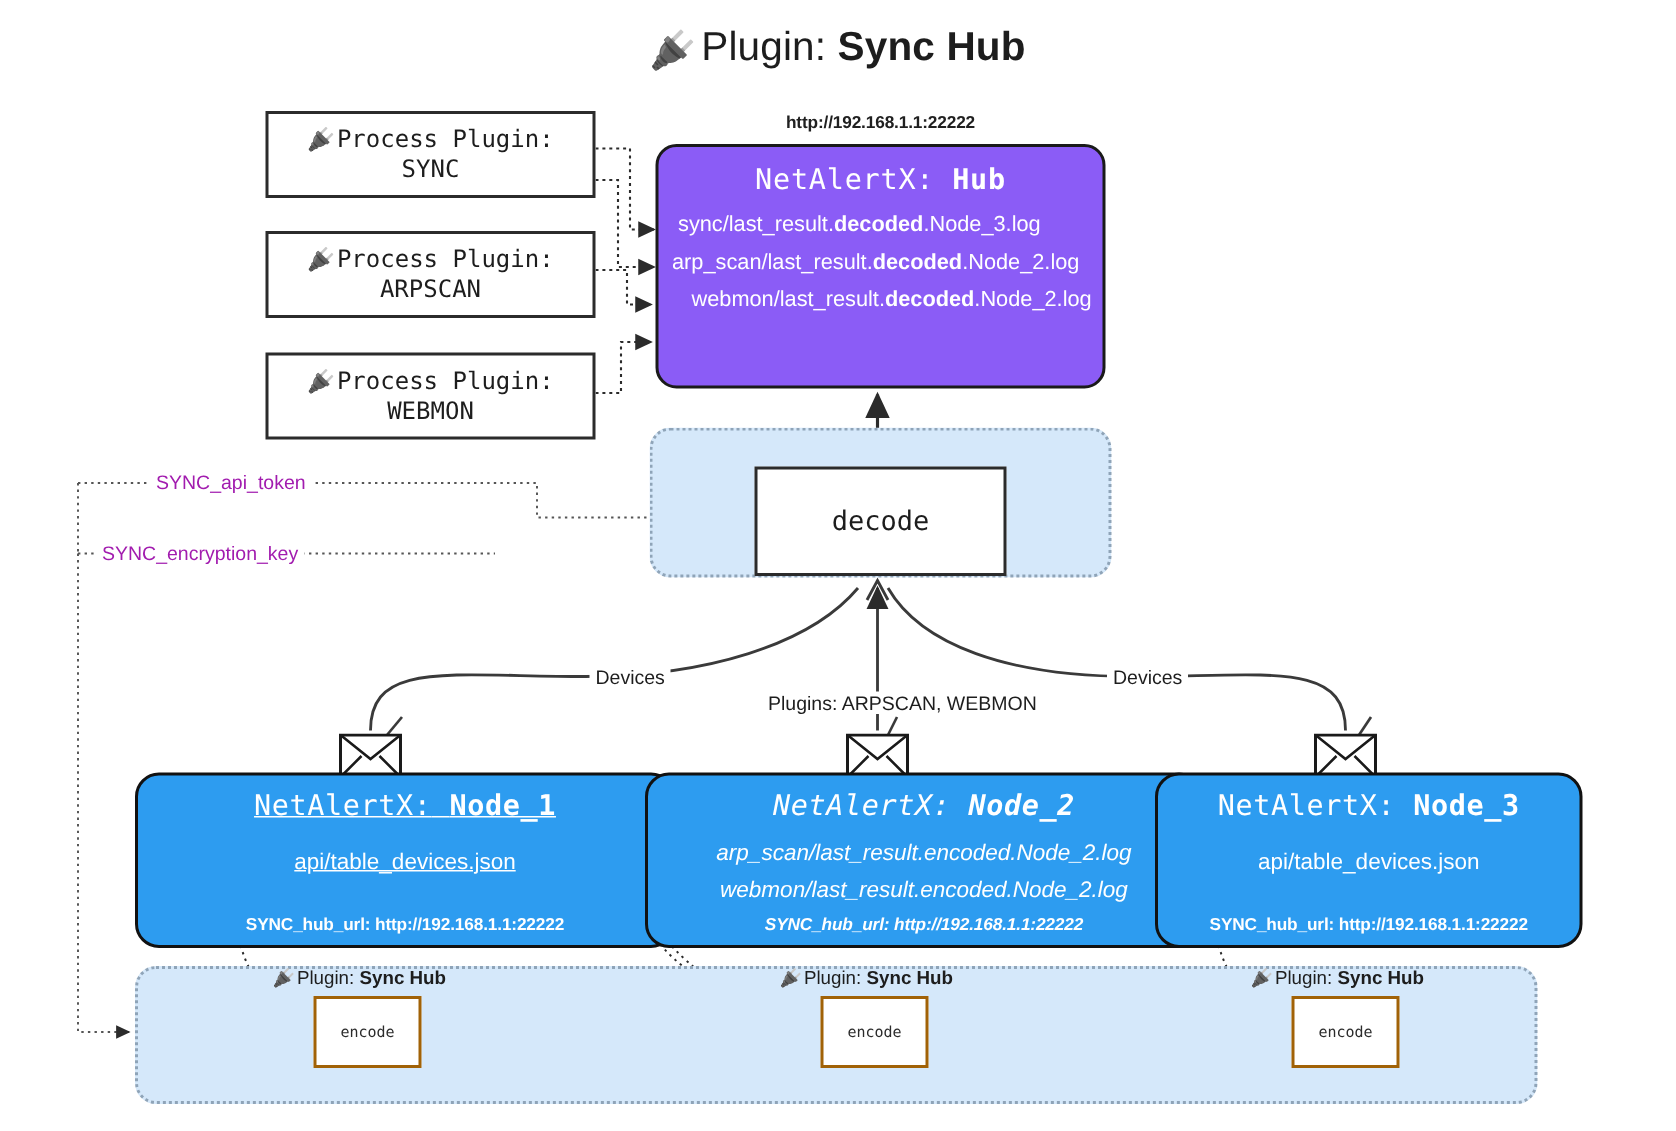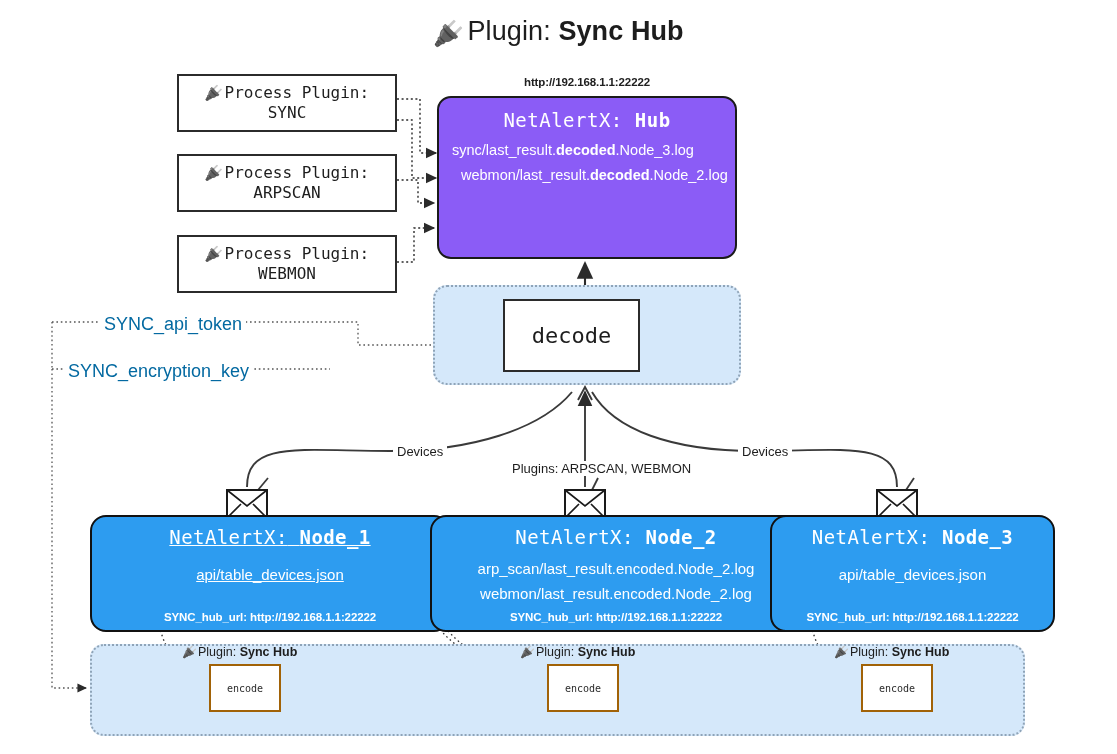--- a/index.html
+++ b/index.html
@@ -65,30 +65,30 @@
     letter-spacing:-.1px;
   }
 
   
   .decode-wrap{
     position:absolute;left:433px;top:285px;width:308px;height:100px;
     background:#d5e8fa;border:2px dotted #8fa4b8;border-radius:14px;
     box-sizing:border-box;
   }
   .decode-box{
-    position:absolute;left:503px;top:299px;width:137px;height:73px;
+    position:absolute;left:503px;top:311px;width:168px;height:73px;
     background:#ffffff;border:2px solid #2b2b2b;box-sizing:border-box;
     display:flex;align-items:center;justify-content:center;
     font-family:"DejaVu Sans Mono","Liberation Mono",monospace;
-    font-size:22px;color:#1d1d1d;
+    font-size:18px;color:#1d1d1d;
   }
 
   
   .secret{
-    position:absolute;font-size:18px;color:#0369a1;background:#ffffff;
+    position:absolute;font-size:13px;color:#a21caf;background:#ffffff;
     padding:0 4px;white-space:nowrap;
   }
 
   
   .node{
     position:absolute;top:515px;height:117px;
     background:#2d9cf0;border:2.5px solid #111111;border-radius:16px;
     box-sizing:border-box;color:#ffffff;
   }
   .node .ntitle{
@@ -212,20 +212,21 @@
   </div>
 
   <div class="huburl">http://192.168.1.1:22222</div>
   <div class="hub">
     <div class="hubtitle">
       <span>NetAlertX:</span>
       <b>Hub</b>
     </div>
     <div class="logs">
       <div class="logline"><span>sync/last_result.</span><b>decoded</b><span>.Node_3.log</span></div>
+      <div class="logline" style="padding-left:9px;"><span>arp_scan/last_result.</span><b>decoded</b><span>.Node_2.log</span></div>
       <div class="logline" style="padding-left:22px;"><span>webmon/last_result.</span><b>decoded</b><span>.Node_2.log</span></div>
     </div>
   </div>
 
   <div class="decode-wrap"></div>
   <div class="decode-box">decode</div>
 
   <div class="secret" style="left:100px;top:314px;">SYNC_api_token</div>
   <div class="secret" style="left:64px;top:361px;">SYNC_encryption_key</div>
 
@@ -259,21 +260,21 @@
     <div class="ntitle">
       <span>NetAlertX:</span>
       <b>Node_1</b>
     </div>
     <div class="nlines" style="margin-top:14px;">
       <div class="nline">api/table_devices.json</div>
     </div>
     <div class="nfoot">SYNC_hub_url: http://192.168.1.1:22222</div>
   </div>
 
-  <div class="node" style="left:430px;width:372px;">
+  <div class="node" style="left:430px;width:372px;font-style:italic;">
     <div class="ntitle">
       <span>NetAlertX:</span>
       <b>Node_2</b>
     </div>
     <div class="nlines">
       <div class="nline">arp_scan/last_result.encoded.Node_2.log</div>
       <div class="nline">webmon/last_result.encoded.Node_2.log</div>
     </div>
     <div class="nfoot">SYNC_hub_url: http://192.168.1.1:22222</div>
   </div>

